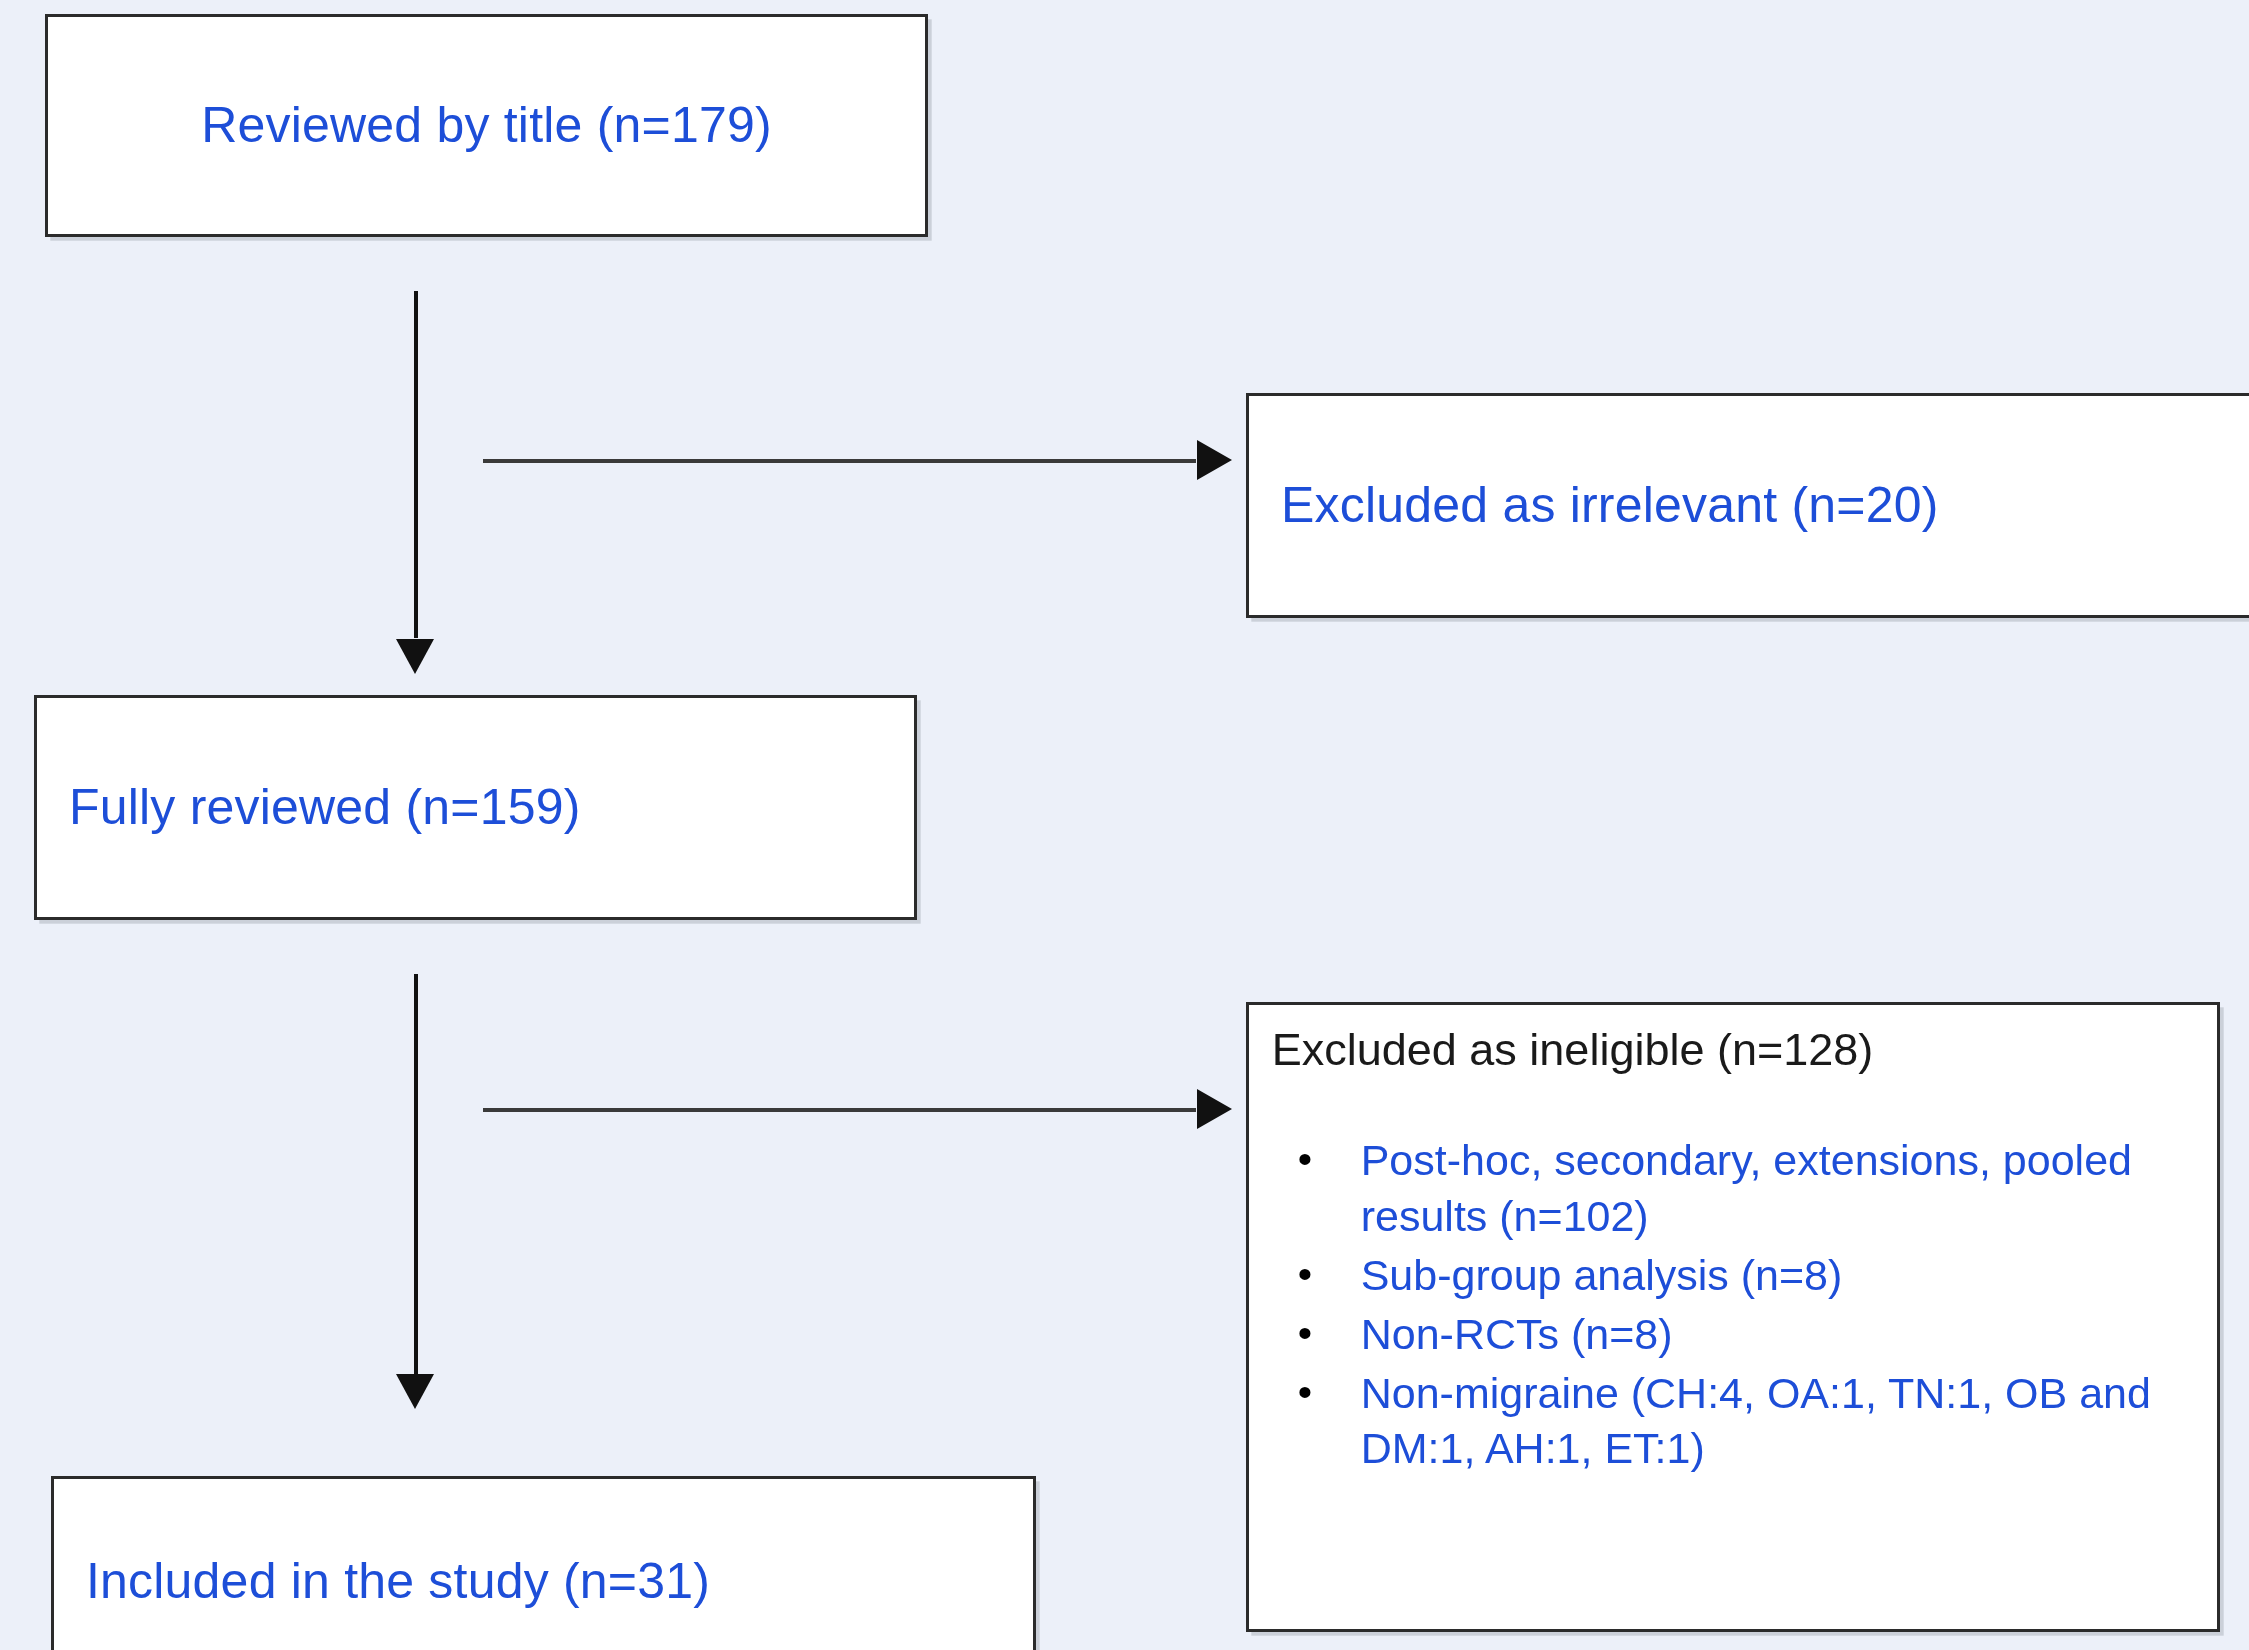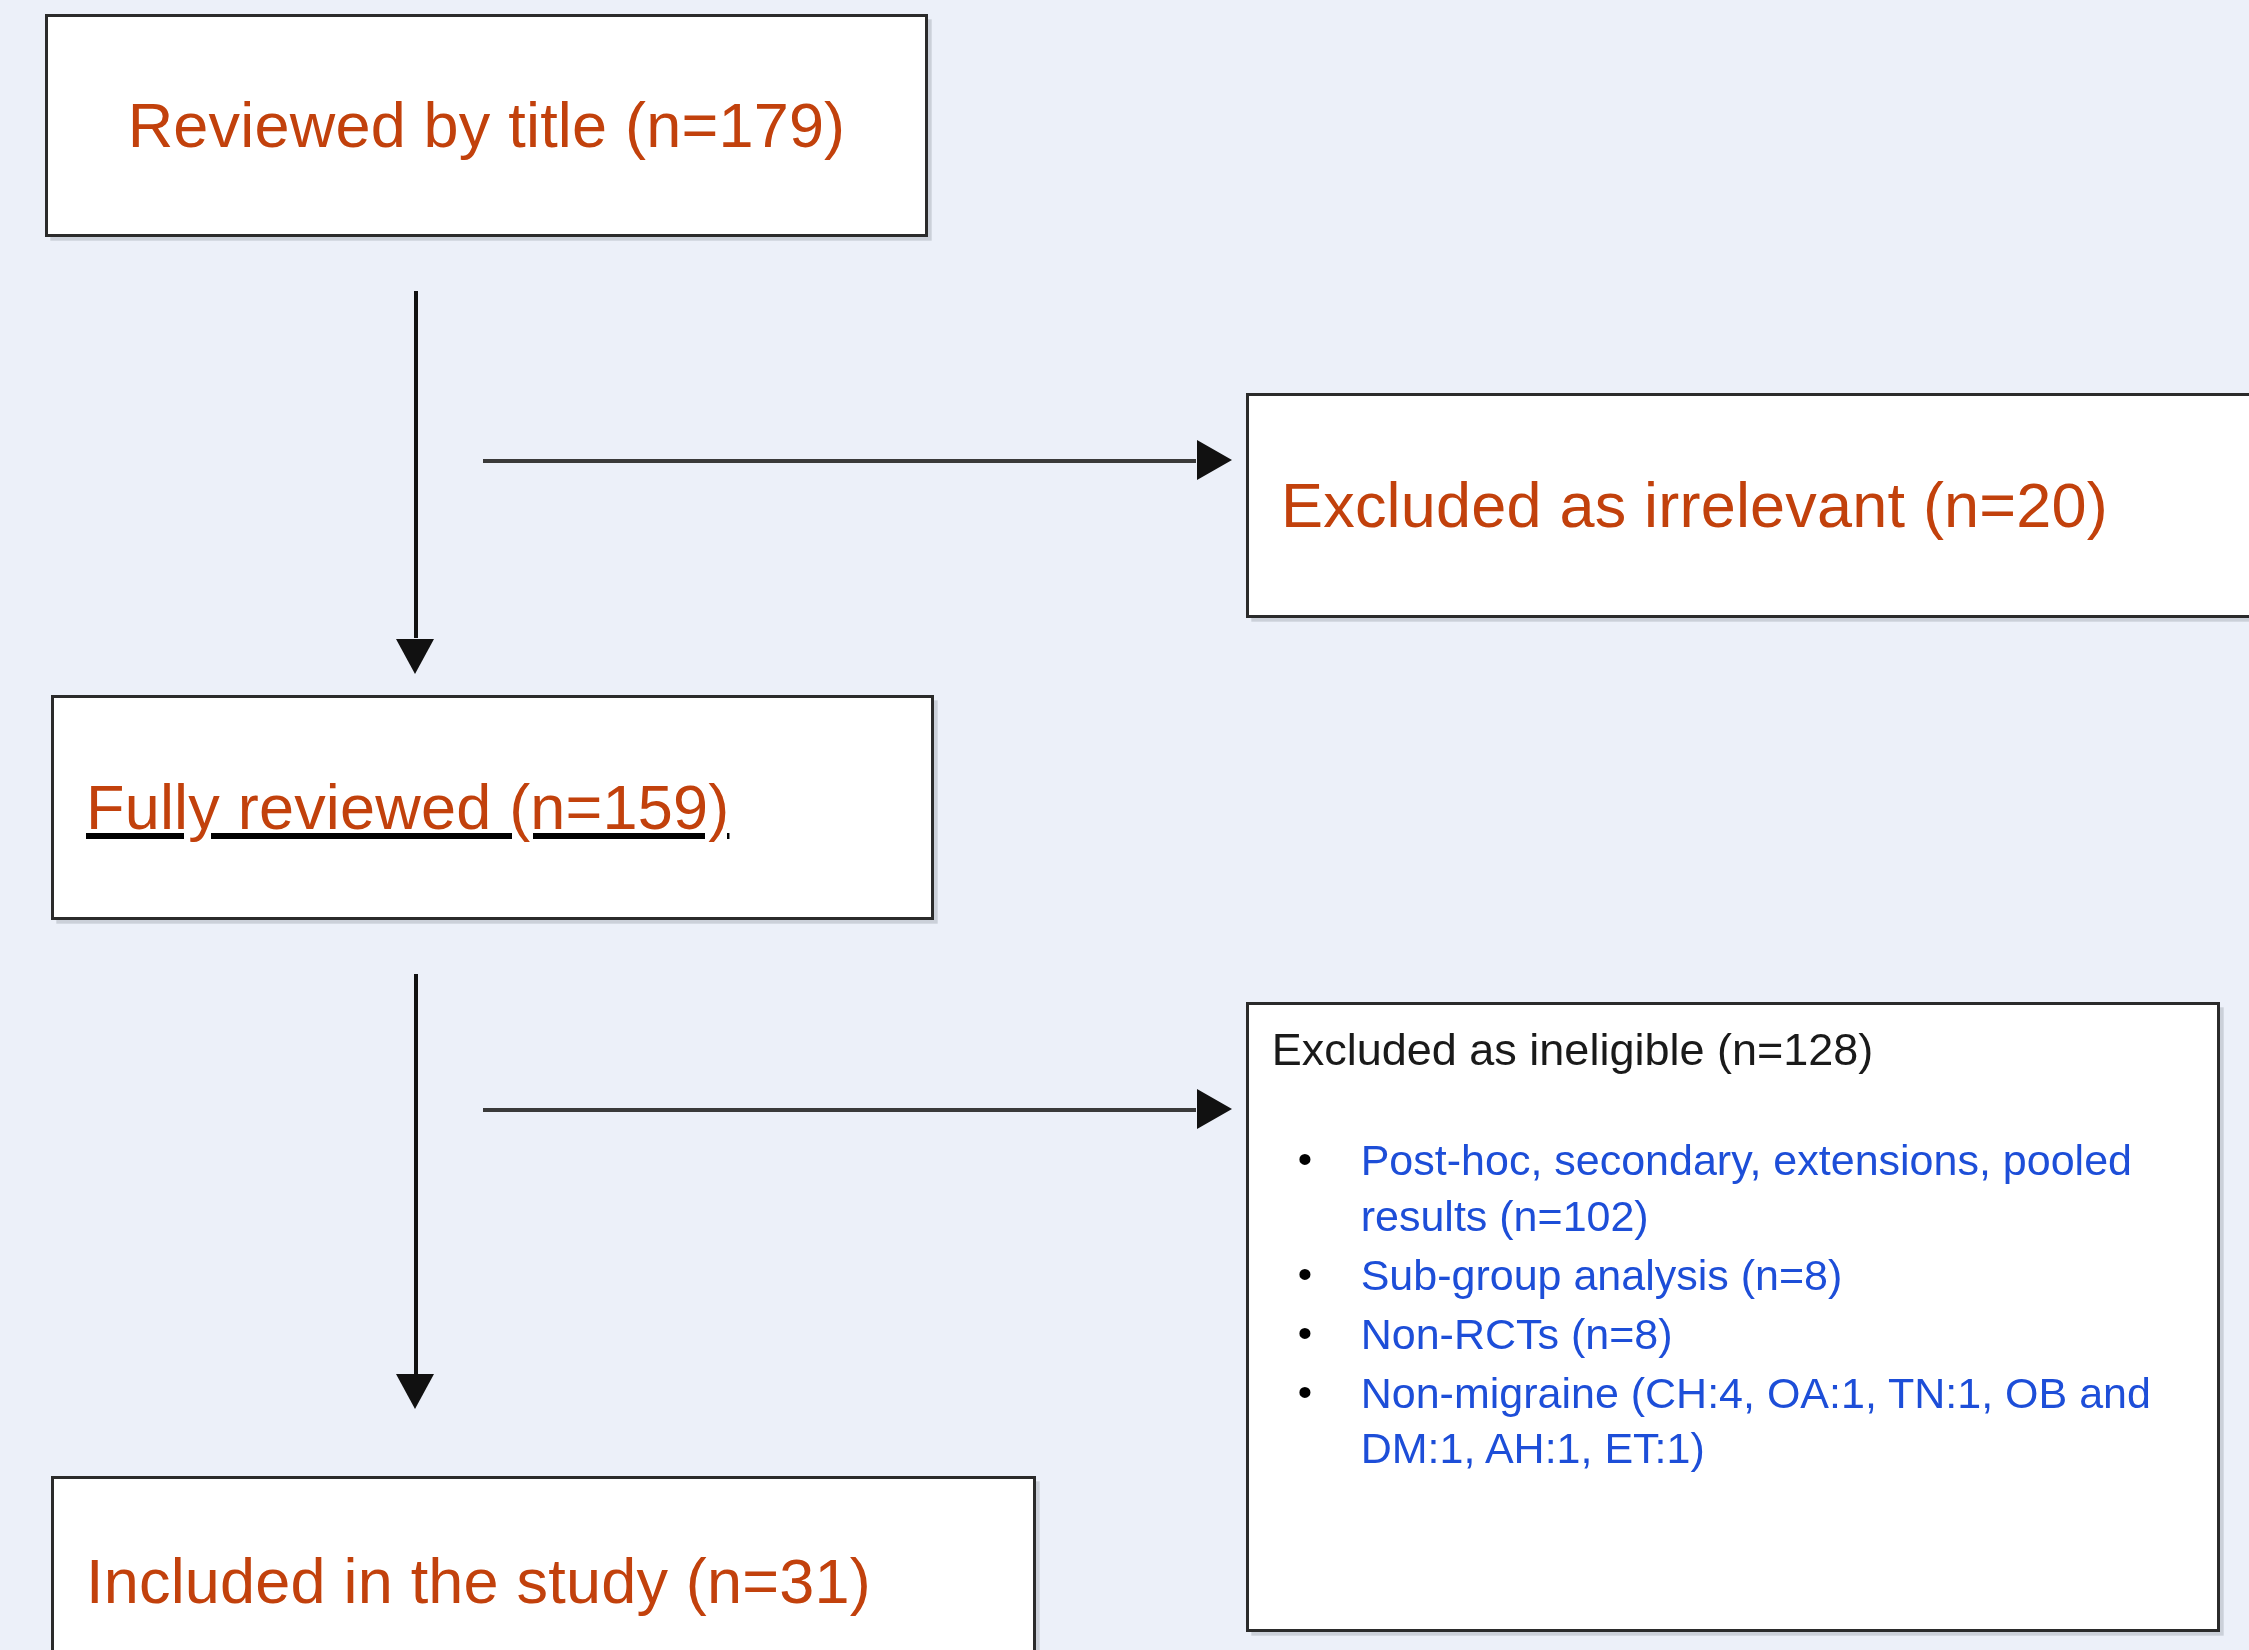--- a/index.html
+++ b/index.html
@@ -22,42 +22,41 @@
   .flow-box {
     position: absolute;
     background: #ffffff;
     border: 3.8px solid #2b2b2b;
     box-sizing: border-box;
     display: flex;
     align-items: center;
     box-shadow: 4.5px 4.5px 0 -0.8px rgba(120,125,135,0.28);
   }
   .flow-box .box-text {
-    font-size: 63px;
-    color: #c2410c;
+    font-size: 50px;
+    color: #1d4ed8;
     line-height: 1.25;
     letter-spacing: 0.2px;
     white-space: nowrap;
   }
 
   #box-reviewed-by-title {
     left: 45px;  top: 13.6px;   width: 883px; height: 223px;
     justify-content: center;
   }
   #box-excluded-irrelevant {
     left: 1246px; top: 353px;  width: 1044px; height: 225px;
     justify-content: flex-start;
     padding-left: 32px;
     margin-top: 40px;
   }
   #box-fully-reviewed {
-    left: 51px;  top: 695px;  width: 883px; height: 225px;
+    left: 34px;  top: 695px;  width: 883px; height: 225px;
     justify-content: flex-start;
     padding-left: 32px;
-    text-decoration: underline;
   }
   #box-included-study {
     left: 51px;  top: 1476px; width: 985px; height: 210px;
     justify-content: flex-start;
     padding-left: 32px;
   }
 
   
   #box-excluded-ineligible {
     position: absolute;

